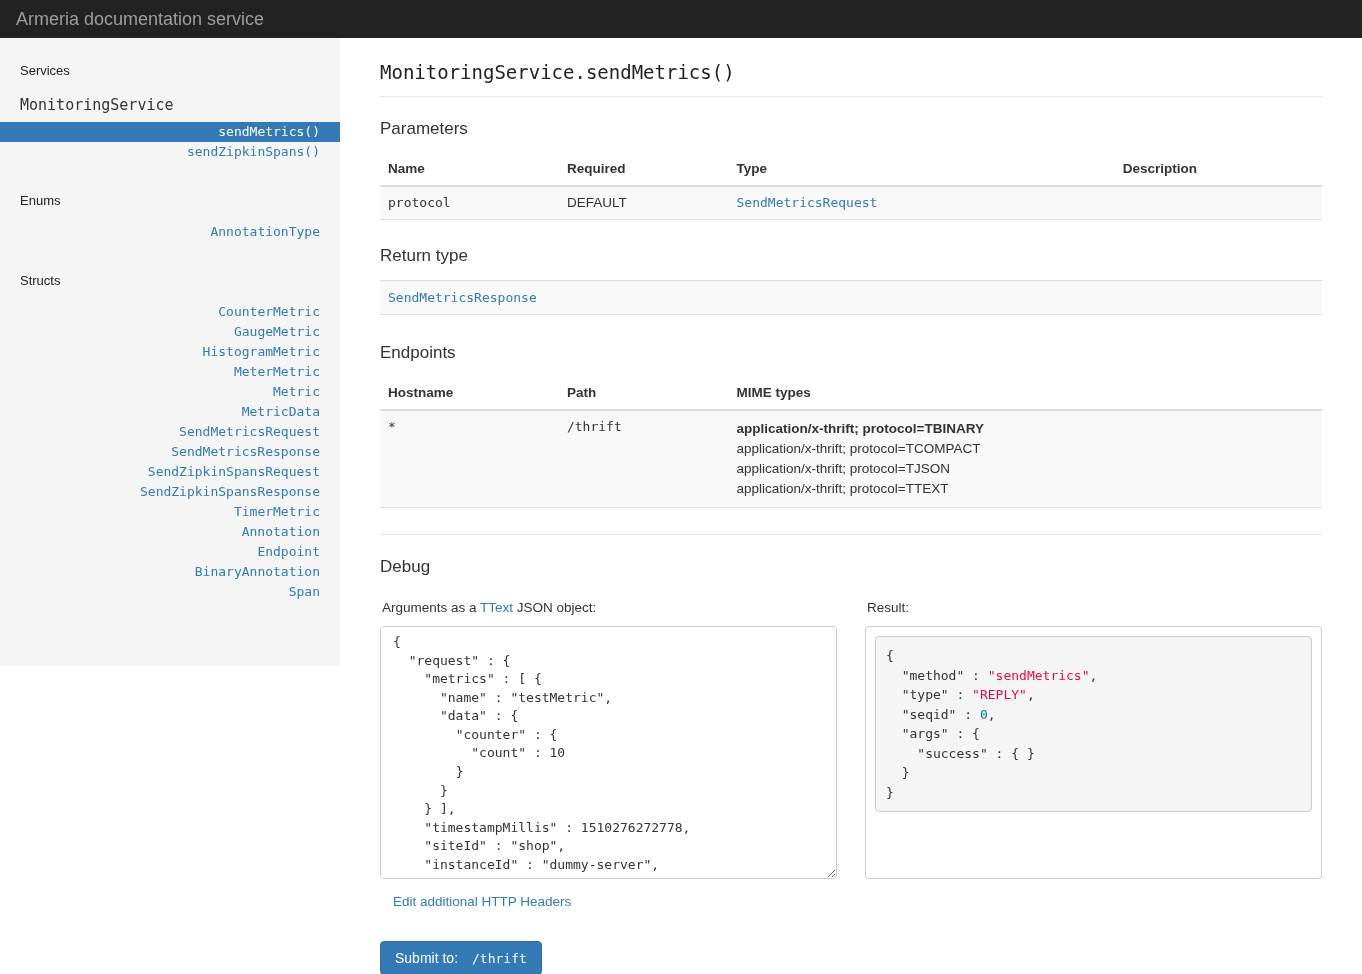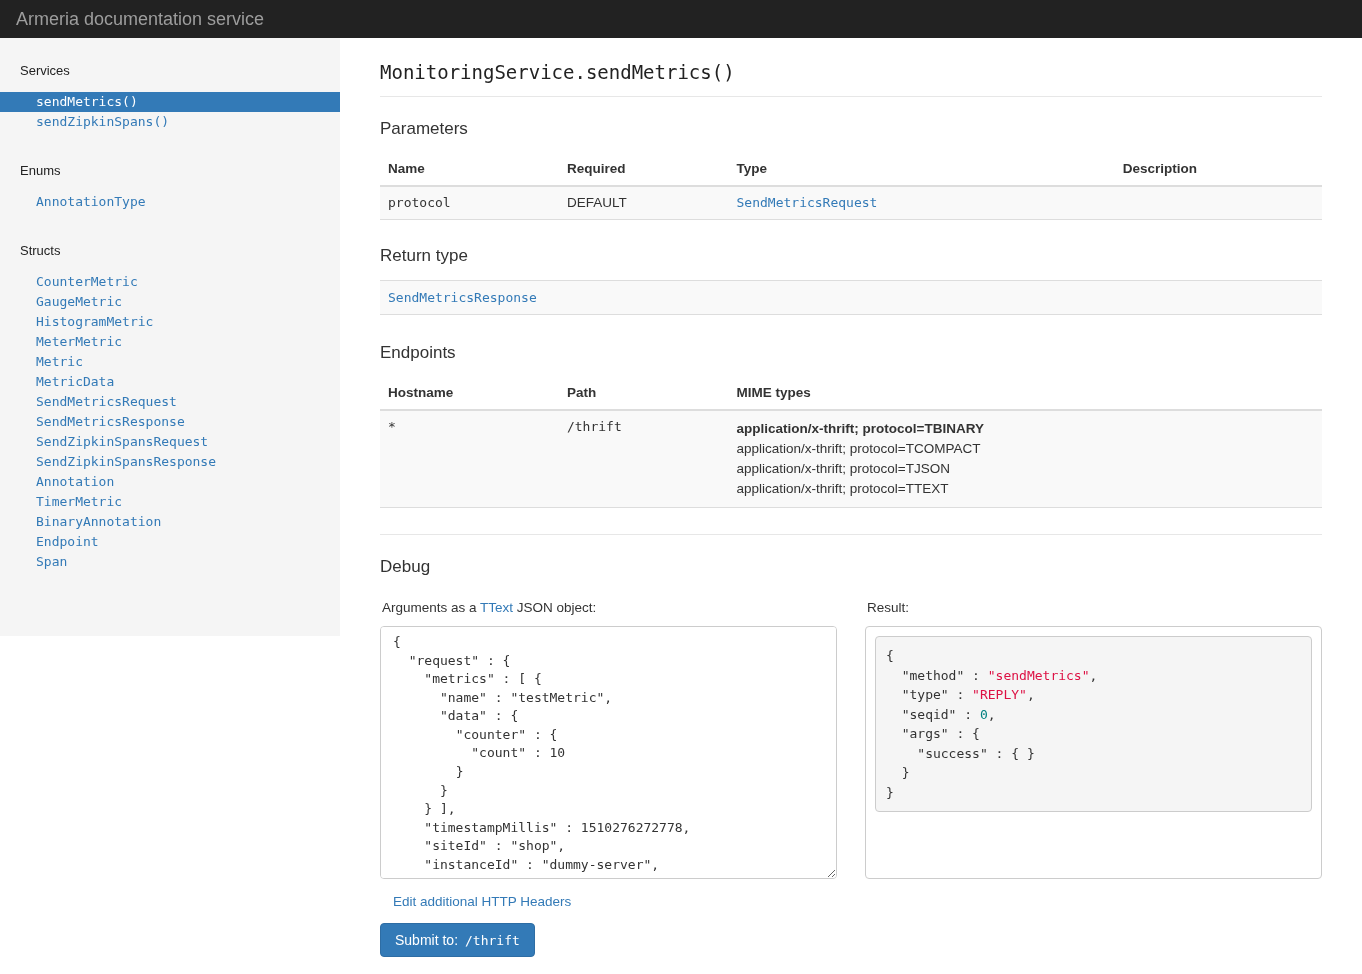--- a/index.html
+++ b/index.html
@@ -18,21 +18,21 @@
   .navbar-title{color:var(--navbar-text);font-size:18px;}
 
   
   .layout{display:flex;align-items:flex-start;}
   .sidebar{width:340px;flex-shrink:0;background:var(--sidebar-bg);padding:22px 0 64px 0;}
   .side-heading{font-size:13px;font-weight:500;color:#222;padding:0 20px;margin:0 0 10px 0;line-height:22px;}
   .side-heading + .side-heading, .nav-list + .side-heading{margin-top:28px;}
   .group-name{font-size:15px;color:#333;padding:0 20px;margin:14px 0 8px 0;line-height:18px;}
   .nav-list{list-style:none;}
   .nav-list + .side-heading{margin-top:28px;}
-  .nav-item{font-family:"DejaVu Sans Mono",monospace;font-size:13px;line-height:20px;color:var(--link);padding:0 20px 0 36px;cursor:pointer;white-space:nowrap;}
+  .nav-item{font-family:"DejaVu Sans Mono",monospace;font-size:13px;line-height:20px;color:var(--link);padding:0 20px 0 36px;cursor:pointer;white-space:nowrap;text-align:right;}
   .nav-item.active{background:var(--accent);color:#fff;}
 
   
   .main{flex:1;min-width:0;padding:16px 40px 0 40px;}
   .page-title{font-size:19px;font-weight:normal;color:#222;margin:6px 0 12px 0;line-height:24px;}
   hr.rule{border:0;border-top:1px solid #e7e7e7;margin:0;}
   hr.rule.pre-debug{margin-top:26px;}
   .section-heading{font-size:17px;font-weight:500;color:#333;margin:22px 0 14px 0;line-height:20px;}
 
   
@@ -45,39 +45,40 @@
   .strong{font-weight:bold;}
 
   .return-box{background:var(--stripe-bg);border-top:1px solid var(--border);border-bottom:1px solid var(--border);padding:8px;margin-bottom:28px;line-height:16px;}
 
   
   .debug-grid{display:flex;gap:28px;}
   .debug-col{flex:1;min-width:0;}
   .field-label{font-size:13.5px;color:#333;margin:8px 0 10px 2px;line-height:17px;}
   .args-textarea{width:100%;height:253px;border:1px solid #ccc;border-radius:4px;padding:6px 12px;font-family:"DejaVu Sans Mono",monospace;font-size:13px;line-height:1.43;color:#333;background:#fff;resize:both;}
   .edit-headers{display:inline-block;margin:12px 0 0 13px;font-size:13.5px;}
-  .submit-btn{display:inline-flex;align-items:center;gap:7px;margin-top:14px;background:var(--accent);border:1px solid #2e6da4;border-radius:4px;color:#fff;font-size:14px;padding:8px 14px;cursor:pointer;font-family:"Liberation Sans",sans-serif;}
+  .submit-btn{display:inline-flex;align-items:center;gap:14px;margin-top:32px;background:var(--accent);border:1px solid #2e6da4;border-radius:4px;color:#fff;font-size:14px;padding:8px 14px;cursor:pointer;font-family:"Liberation Sans",sans-serif;}
   .submit-btn .mono{font-size:13px;color:#fff;}
   .result-box{border:1px solid #ccc;border-radius:4px;height:253px;padding:9px;background:#fff;overflow:auto;}
   .result-pre{background:#f5f5f5;border:1px solid #ccc;border-radius:4px;padding:9px 10px;font-size:13px;line-height:1.5;white-space:pre;overflow:auto;color:#333;}
   .tok-key{color:var(--json-key);}
   .tok-str{color:var(--json-string);}
   .tok-num{color:var(--json-number);}
 </style>
 </head>
 <body>
 
 <nav class="navbar">
   <span class="navbar-title">Armeria documentation service</span>
 </nav>
 
 <div class="layout">
 
   <aside class="sidebar">
     <h2 class="side-heading">Services</h2>
+    <div class="group-name mono">MonitoringService</div>
     <ul class="nav-list">
 
     <li class="nav-item active">sendMetrics()</li>
         <li class="nav-item">sendZipkinSpans()</li>
       </ul>
     <h2 class="side-heading">Enums</h2>
     <ul class="nav-list">
 
     <li class="nav-item">AnnotationType</li>
       </ul>
@@ -87,24 +88,24 @@
     <li class="nav-item">CounterMetric</li>
         <li class="nav-item">GaugeMetric</li>
         <li class="nav-item">HistogramMetric</li>
         <li class="nav-item">MeterMetric</li>
         <li class="nav-item">Metric</li>
         <li class="nav-item">MetricData</li>
         <li class="nav-item">SendMetricsRequest</li>
         <li class="nav-item">SendMetricsResponse</li>
         <li class="nav-item">SendZipkinSpansRequest</li>
         <li class="nav-item">SendZipkinSpansResponse</li>
+        <li class="nav-item">TimerMetric</li>
         <li class="nav-item">Annotation</li>
-        <li class="nav-item">TimerMetric</li>
+        <li class="nav-item">Endpoint</li>
         <li class="nav-item">BinaryAnnotation</li>
-        <li class="nav-item">Endpoint</li>
         <li class="nav-item">Span</li>
       </ul>
   </aside>
 
   <main class="main">
     <h1 class="page-title mono">MonitoringService.sendMetrics()</h1>
     <hr class="rule">
 
     <section>
       <h3 class="section-heading">Parameters</h3>

